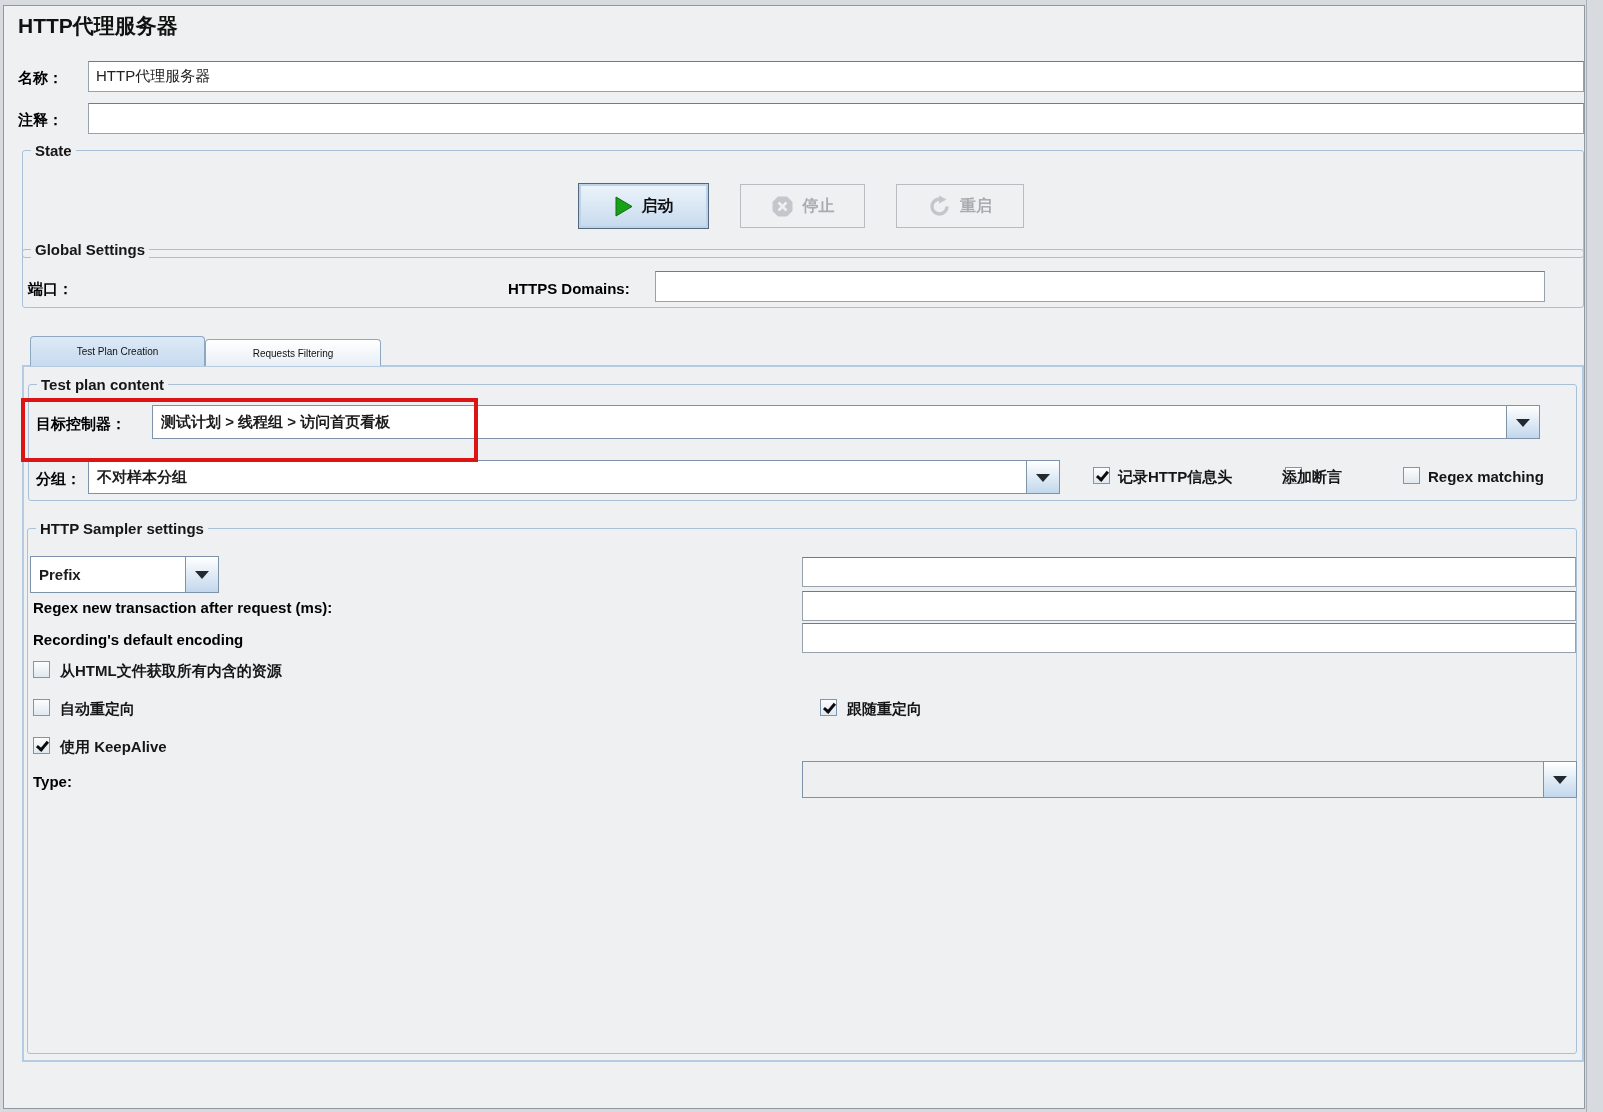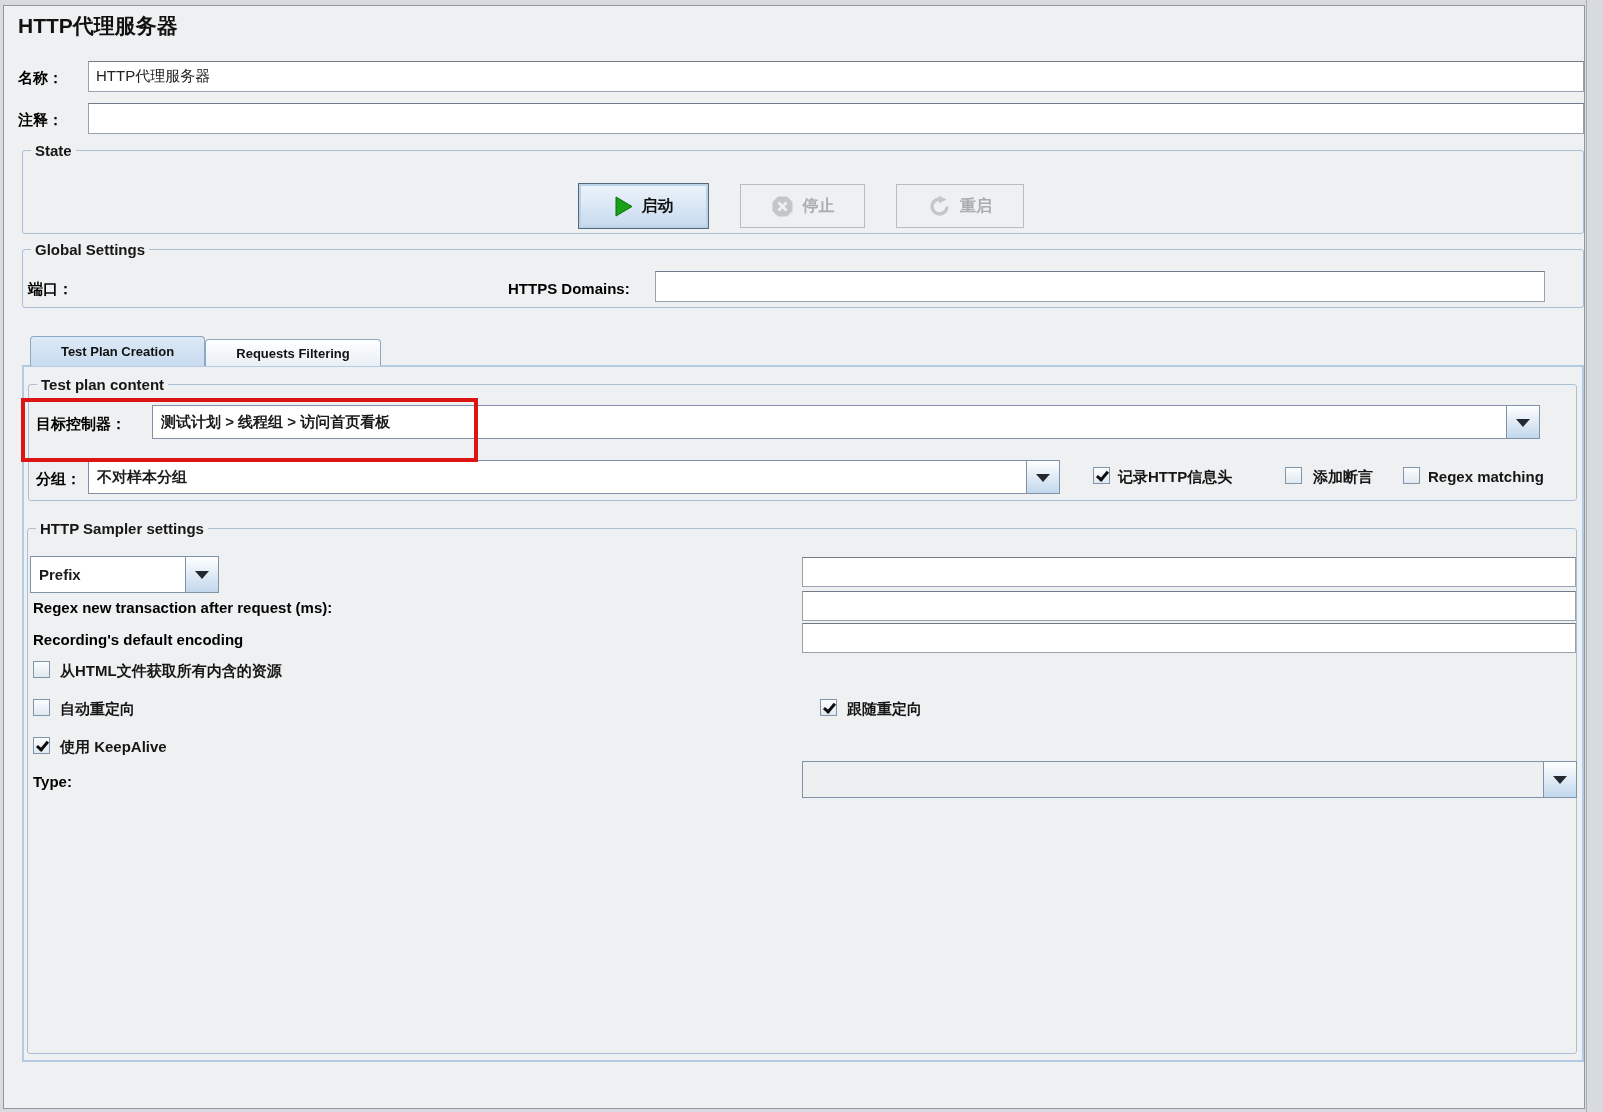--- a/index.html
+++ b/index.html
@@ -37,21 +37,21 @@
                              border-top:8px solid #23292f; margin-top:8px; }
   .combo.gray { background:#edeff1; }
 
   .cb { position:absolute; width:17px; height:17px; background:linear-gradient(#fdfdfe,#dfe8f1);
         border:1px solid #8296ab; }
   .cb.checked::after { content:""; position:absolute; left:5px; top:1px; width:4px; height:9px;
                        border-right:3px solid #0c0c0c; border-bottom:3px solid #0c0c0c; transform:rotate(40deg); }
   .cblbl { position:absolute; font-size:15px; font-weight:bold; color:#161616; white-space:nowrap; line-height:19px; }
 
   .tab { position:absolute; display:flex; align-items:center; justify-content:center;
-         font-size:13px; font-weight:bold; color:#111; border:1px solid #8fa8c2; border-bottom:none;
+         font-size:10px; font-weight:normal; color:#111; border:1px solid #8fa8c2; border-bottom:none;
          border-radius:4px 4px 0 0; }
   .tab.selected { background:linear-gradient(#dde9f6,#c7dbef); z-index:3; }
   .tab.unselected { background:linear-gradient(#ffffff,#e9eff6); z-index:1; }
   .tabpane { position:absolute; border:2px solid #b5cbe1; z-index:0; }
 
   .annotation { position:absolute; border:4px solid #dd1414; z-index:6; }
 </style>
 </head>
 <body>
 
@@ -60,21 +60,21 @@
   <div class="right-strip"></div>
 
   <div class="title" style="left:18px; top:12px;">HTTP代理服务器</div>
 
   <div class="lbl" style="left:18px; top:68px;">名称：</div>
   <input class="tfield" style="left: 88px; top: 61px; width: 1496px; height: 31px;" value="HTTP代理服务器">
 
   <div class="lbl" style="left:18px; top:110px;">注释：</div>
   <input class="tfield" style="left: 88px; top: 103px; width: 1496px; height: 31px;" value="">
 
-  <div class="group" style="left:22px; top:150px; width:1562px; height:84px;">
+  <div class="group" style="left:22px; top:150px; width:1562px; height:108px;">
     <span class="legend">State</span>
   </div>
   <div class="jbtn" style="left:578px; top:183px; width:131px; height:46px;">
     <span style="display:flex;">
       <svg width="19" height="21" viewBox="0 0 19 21">
           <polygon points="2,1 18,10.5 2,20" fill="#18a018" stroke="#0c6e0c" stroke-width="1"></polygon>
         </svg>
     </span>
     <span class="blabel">启动</span>
   </div>
@@ -120,21 +120,21 @@
   <div class="annotation" style="left:21px; top:398px; width:457px; height:64px;"></div>
 
   <div class="lbl" style="left:36px; top:469px;">分组：</div>
   <div class="combo" style="left:88px; top:460px; width:972px; height:34px;">
     <span class="val">不对样本分组</span>
     <span class="arrow-btn"></span>
   </div>
   <div class="cb checked" style="left:1093px; top:467px;"></div>
   <div class="cblbl" style="left:1118px; top:467px;">记录HTTP信息头</div>
   <div class="cb" style="left:1285px; top:467px;"></div>
-  <div class="cblbl" style="left:1282px; top:467px;margin-left:31px;">添加断言</div>
+  <div class="cblbl" style="left:1282px; top:467px;">添加断言</div>
   <div class="cb" style="left:1403px; top:467px;"></div>
   <div class="cblbl" style="left:1428px; top:467px;">Regex matching</div>
 
   <div class="group" style="left:27px; top:528px; width:1550px; height:526px;">
     <span class="legend">HTTP Sampler settings</span>
   </div>
 
   <div class="combo" style="left:30px; top:556px; width:189px; height:37px;">
     <span class="val">Prefix</span>
     <span class="arrow-btn"></span>

